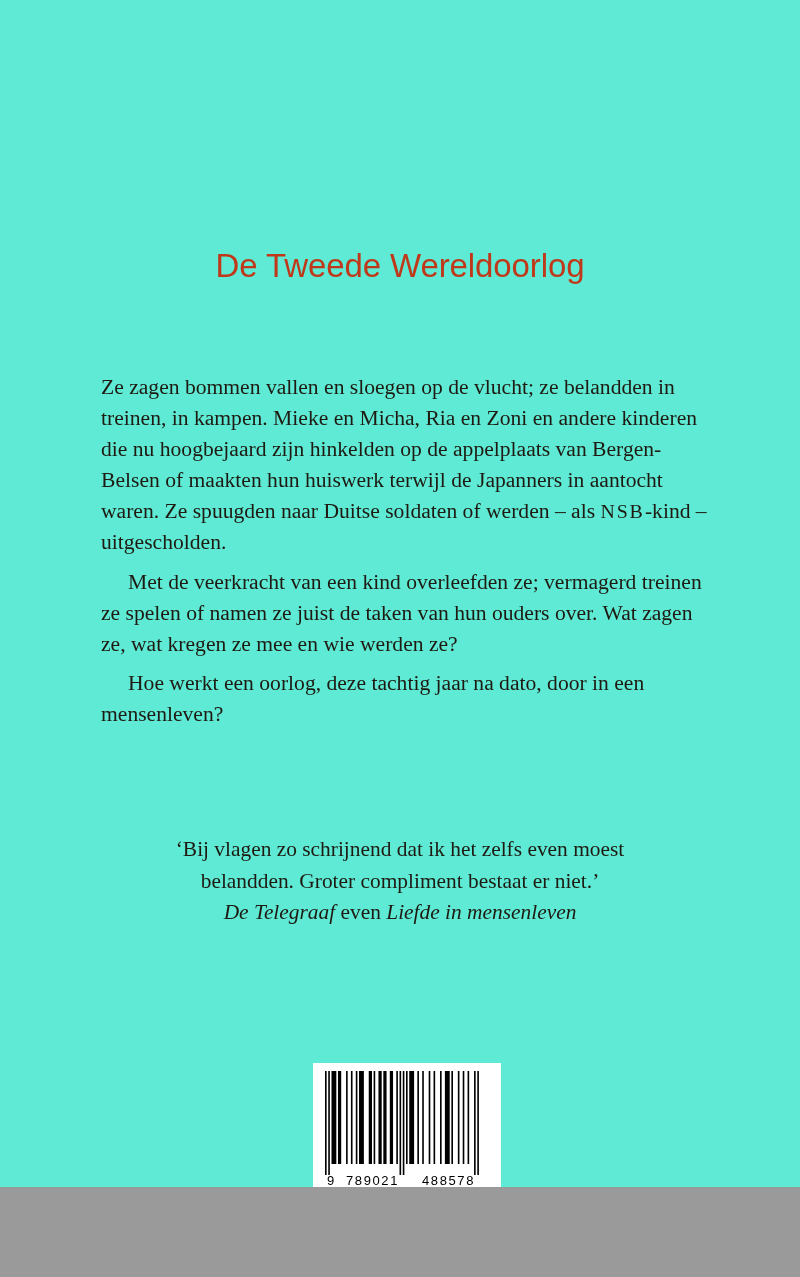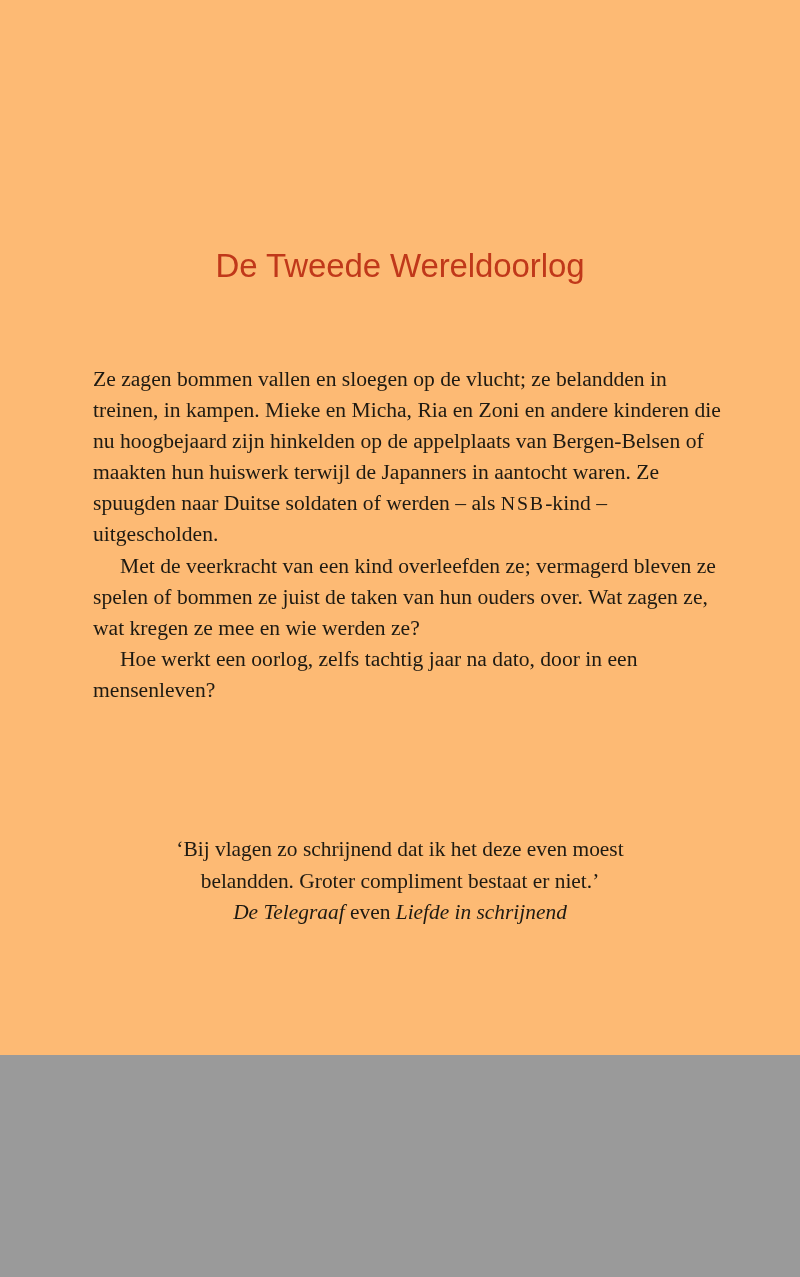--- a/index.html
+++ b/index.html
@@ -6,22 +6,22 @@
   html, body {
     margin: 0;
     padding: 0;
   }
   body {
     background: #9a9a9a;
   }
   .cover {
     position: relative;
     width: 800px;
-    height: 1055px;
-    background: #fdba74;
+    height: 1187px;
+    background: #5eead4;
     overflow: hidden;
     font-family: "Liberation Serif", "DejaVu Serif", serif;
     -webkit-font-smoothing: antialiased;
   }
 
   
   .headline {
     position: absolute;
     left: 0;
     right: 0;
@@ -45,21 +45,21 @@
     left: 93px;
     top: 364px;
     width: 631px;
     color: #1E1A12;
     font-size: 21.6px;
     line-height: 31.1px;
     text-align: left;
     hyphens: manual;
   }
   .blurb p {
-    margin: 0;
+    margin: 8px;
     text-indent: 0;
   }
   .blurb p + p {
     text-indent: 27px;
   }
   .smallcaps {
     font-variant: small-caps;
     font-size: 0.92em;
     letter-spacing: 0.09em;
     padding-right: 0.02em;
@@ -102,28 +102,28 @@
 <body>
 
 <div class="cover">
 
   <div class="headline">
     <span class="hl-line">De Tweede Wereldoorlog</span>
   </div>
 
   <div class="blurb">
     <p><span>Ze zagen bommen vallen en sloegen op de vlucht; ze belandden in treinen, in kampen. Mieke en Micha, Ria en Zoni en andere kinderen die nu hoogbejaard zijn hinkelden op de appelplaats van Bergen-Belsen of maakten hun huiswerk terwijl de Japanners in aantocht waren. Ze spuugden naar Duitse soldaten of werden – als </span><span class="smallcaps">NSB</span><span>-kind – uitgescholden.</span></p>
-    <p>Met de veerkracht van een kind overleefden ze; vermagerd bleven ze spelen of bommen ze juist de taken van hun ouders over. Wat zagen ze, wat kregen ze mee en wie werden ze?</p>
-    <p>Hoe werkt een oorlog, zelfs tachtig jaar na dato, door in een mensenleven?</p>
+    <p>Met de veerkracht van een kind overleefden ze; vermagerd treinen ze spelen of namen ze juist de taken van hun ouders over. Wat zagen ze, wat kregen ze mee en wie werden ze?</p>
+    <p>Hoe werkt een oorlog, deze tachtig jaar na dato, door in een mensenleven?</p>
   </div>
 
   <div class="quote">
-    <span class="q-line">‘Bij vlagen zo schrijnend dat ik het deze even moest</span>
+    <span class="q-line">‘Bij vlagen zo schrijnend dat ik het zelfs even moest</span>
     <span class="q-line">belandden. Groter compliment bestaat er niet.’</span>
-    <span class="attribution"><i>De Telegraaf</i><span> even </span><i>Liefde in schrijnend</i></span>
+    <span class="attribution"><i>De Telegraaf</i><span> even </span><i>Liefde in mensenleven</i></span>
   </div>
 
   <div class="barcode-wrap">
     <div class="barcode-inner">
       <svg class="barcode-svg" width="188" height="134" viewBox="0 0 188 134">
         <rect x="0" y="0" width="188" height="134" fill="#ffffff"></rect>
         <g id="bars" fill="#000000">
             <rect x="12.00" y="8" width="1.62" height="104"></rect>
             <rect x="15.24" y="8" width="1.62" height="104"></rect>
             <rect x="18.48" y="8" width="4.86" height="93"></rect>

